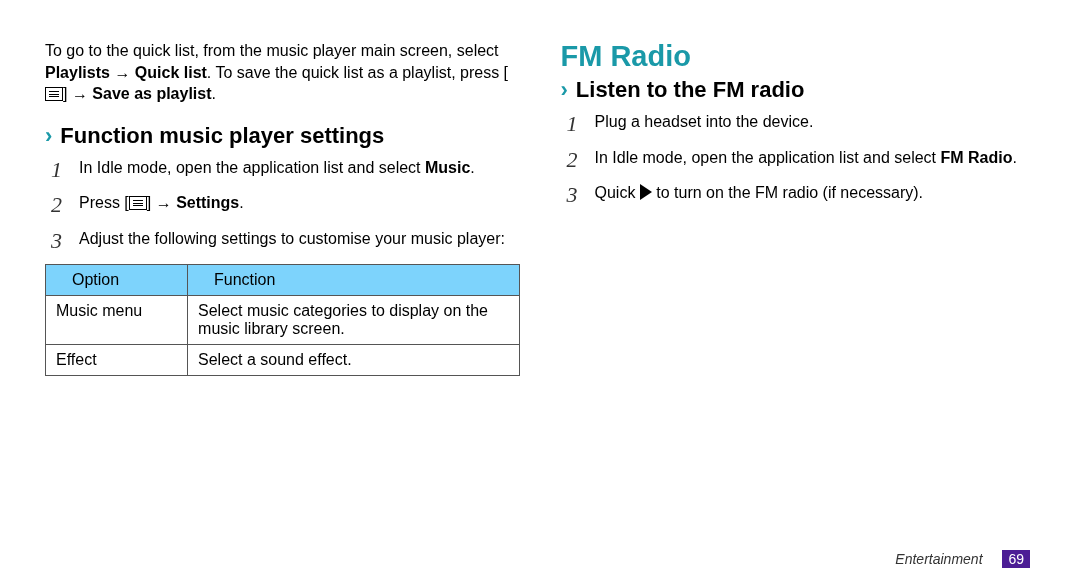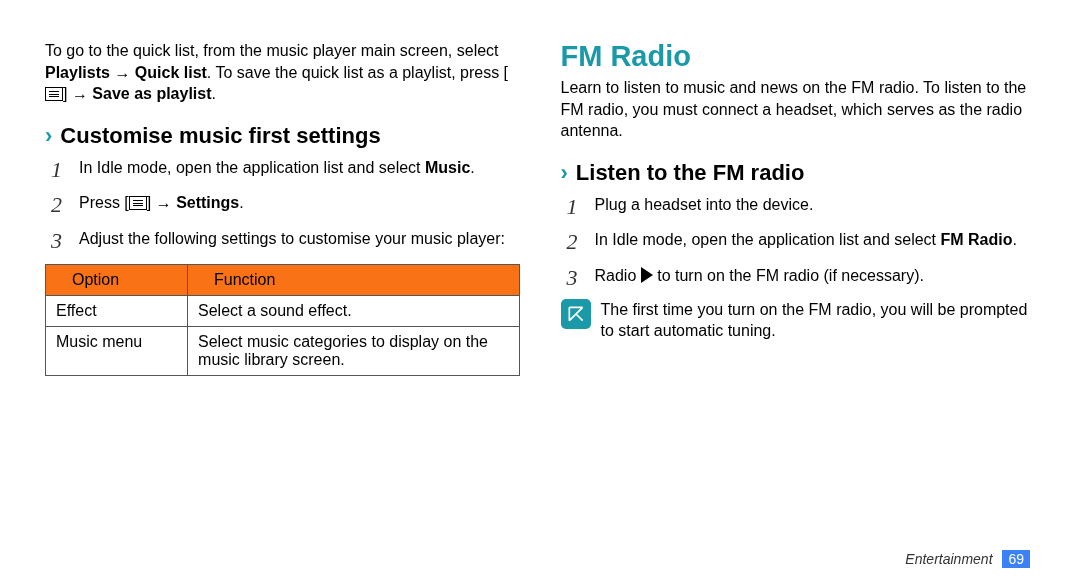--- a/index.html
+++ b/index.html
@@ -53,21 +53,21 @@
     margin-top: 8px;
     font-size: 16px;
   }
   table.settings th, table.settings td {
     border: 1px solid #555;
     padding: 6px 10px;
     text-align: left;
     vertical-align: top;
     font-weight: normal;
   }
-  table.settings th { background: #f97316; padding-left: 26px; }
+  table.settings th { background: #7dd3fc; padding-left: 26px; }
   .menu-icon {
     display: inline-block;
     width: 18px; height: 14px;
     border: 1px solid #000;
     position: relative;
     vertical-align: -2px;
   }
   .menu-icon::before, .menu-icon::after {
     content: ""; position: absolute; left: 3px; right: 3px; height: 1px; background: #000;
   }
@@ -86,37 +86,37 @@
     width: 30px; height: 30px; flex-shrink: 0;
     background: #1a99a8; border-radius: 5px;
     display: flex; align-items: center; justify-content: center;
   }
   .note-icon svg { width: 20px; height: 20px; }
   .footer {
     position: absolute; bottom: 18px; right: 50px;
     font-style: italic; font-size: 14px; color: #333;
   }
   .footer .pg {
-    display: inline-block; background: #3b82f6; color: #fff;
-    padding: 1px 6px; font-style: normal; margin-left: 6px;
+    display: inline-block; background: #4c1d95; color: #fff;
+    padding: 1px 6px; font-style: normal; margin-left: 16px;
   }
 </style>
 </head>
 <body>
 
 <div class="columns">
 
   <div class="col">
     <p class="intro-text">
       <span>To go to the quick list, from the music player main screen, select </span><span class="bold">Playlists</span><span> → </span><span class="bold">Quick list</span><span>. To save the quick list as a playlist, press [</span><span class="menu-icon"><span class="mid"></span></span><span>] → </span><span class="bold">Save as playlist</span><span>.</span>
     </p>
 
     <div class="section-heading">
       <span class="chevron">›</span>
-      <span>Customise music first settings</span>
+      <span>Function music player settings</span>
     </div>
 
     <ol class="numbered-list">
       <li>
         <span class="num">1</span>
         <span class="li-body">
           <span>In Idle mode, open the application list and select </span><span class="bold">Music</span><span>.</span>
         </span>
       </li>
       <li>
@@ -131,66 +131,57 @@
       </li>
     </ol>
 
     <table class="settings">
       <tbody>
           <tr>
         <th style="width:30%">Option</th>
         <th>Function</th>
       </tr>
       <tr>
+        <td>Music menu</td>
+        <td>Select music categories to display on the music library screen.</td>
+      </tr>
+      <tr>
         <td>Effect</td>
         <td>Select a sound effect.</td>
-      </tr>
-      <tr>
-        <td>Music menu</td>
-        <td>Select music categories to display on the music library screen.</td>
       </tr>
     </tbody>
       </table>
   </div>
 
   <div class="col">
     <div class="h1-heading">FM Radio</div>
-    <p class="intro-text">Learn to listen to music and news on the FM radio. To listen to the FM radio, you must connect a headset, which serves as the radio antenna.</p>
 
     <div class="section-heading">
       <span class="chevron">›</span>
       <span>Listen to the FM radio</span>
     </div>
 
     <ol class="numbered-list">
       <li>
         <span class="num">1</span>
         <span class="li-body">Plug a headset into the device.</span>
       </li>
       <li>
         <span class="num">2</span>
         <span class="li-body">
           <span>In Idle mode, open the application list and select </span><span class="bold">FM Radio</span><span>.</span>
         </span>
       </li>
       <li>
         <span class="num">3</span>
         <span class="li-body">
-          <span>Radio </span><span class="play-icon"></span><span> to turn on the FM radio (if necessary).</span><br>
+          <span>Quick </span><span class="play-icon"></span><span> to turn on the FM radio (if necessary).</span><br>
         </span>
       </li>
     </ol>
 
-    <div class="note-box">
-      <div class="note-icon">
-        <svg viewBox="0 0 24 24">
-            <path fill="none" stroke="#fff" stroke-width="2" d="M4 4 L20 4 M4 4 L4 20 M20 4 L4 20 M12 12 L20 20"></path>
-          </svg>
-      </div>
-      <div>The first time you turn on the FM radio, you will be prompted to start automatic tuning.</div>
-    </div>
   </div>
 </div>
 
 <div class="footer">
   <span>Entertainment</span>
   <span class="pg">69</span>
 </div>
 
 </body></html>

